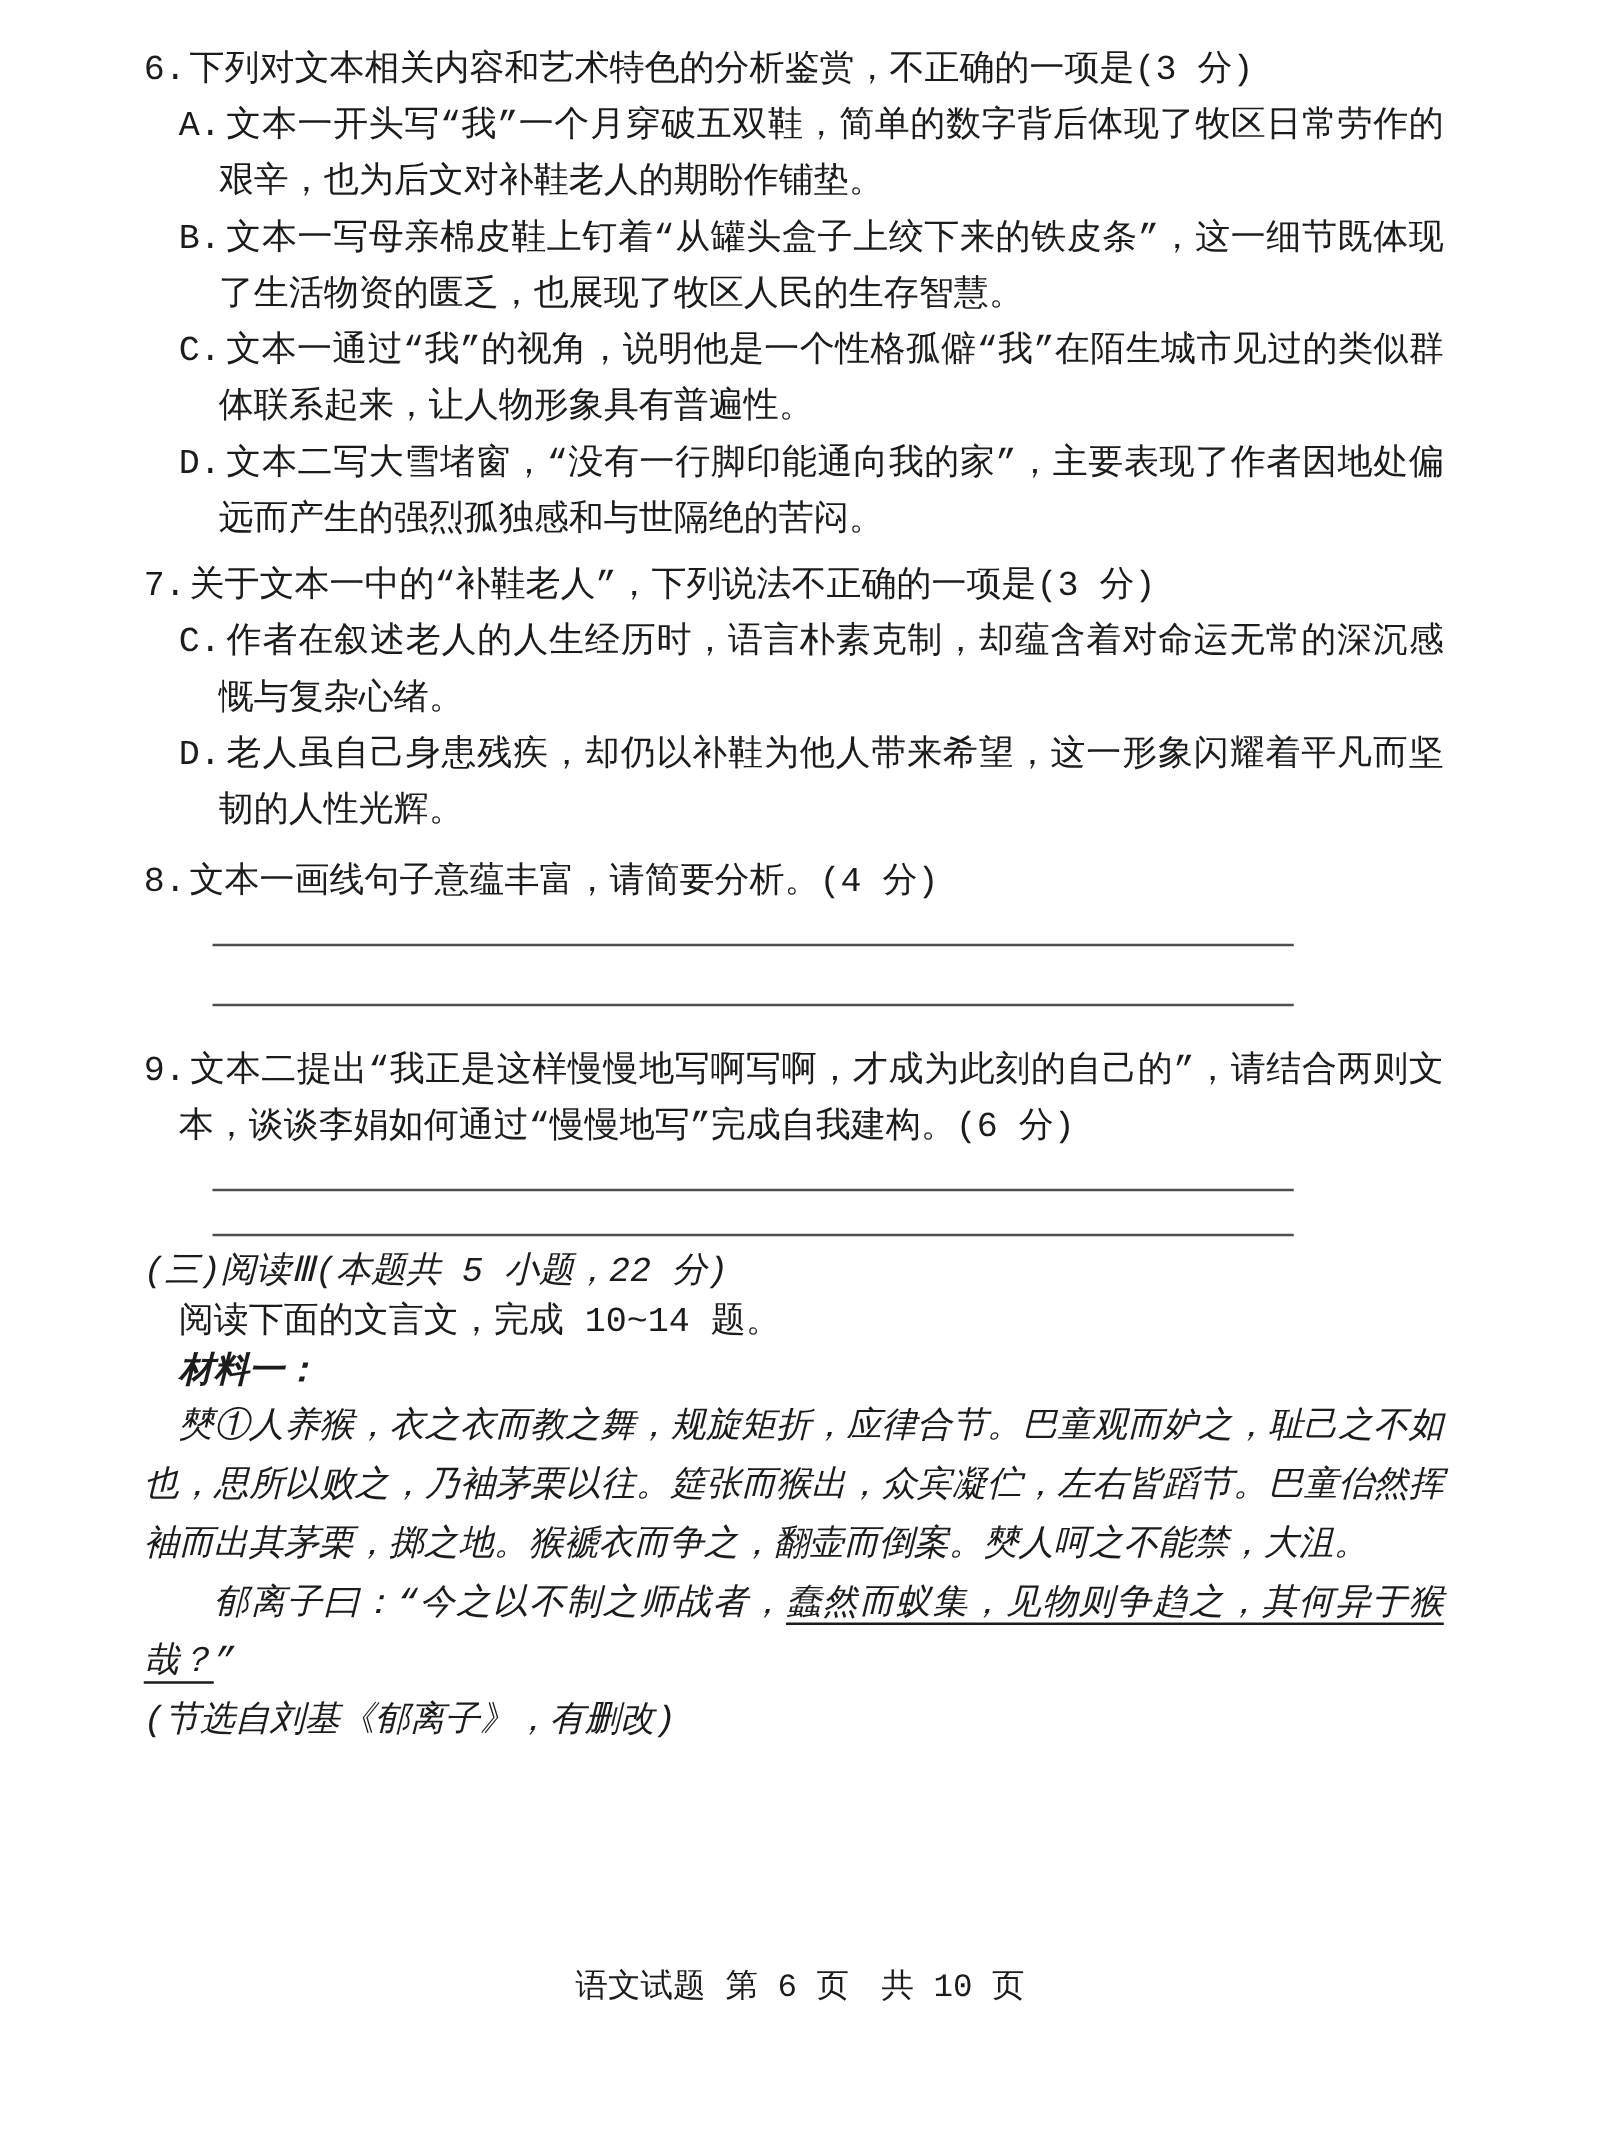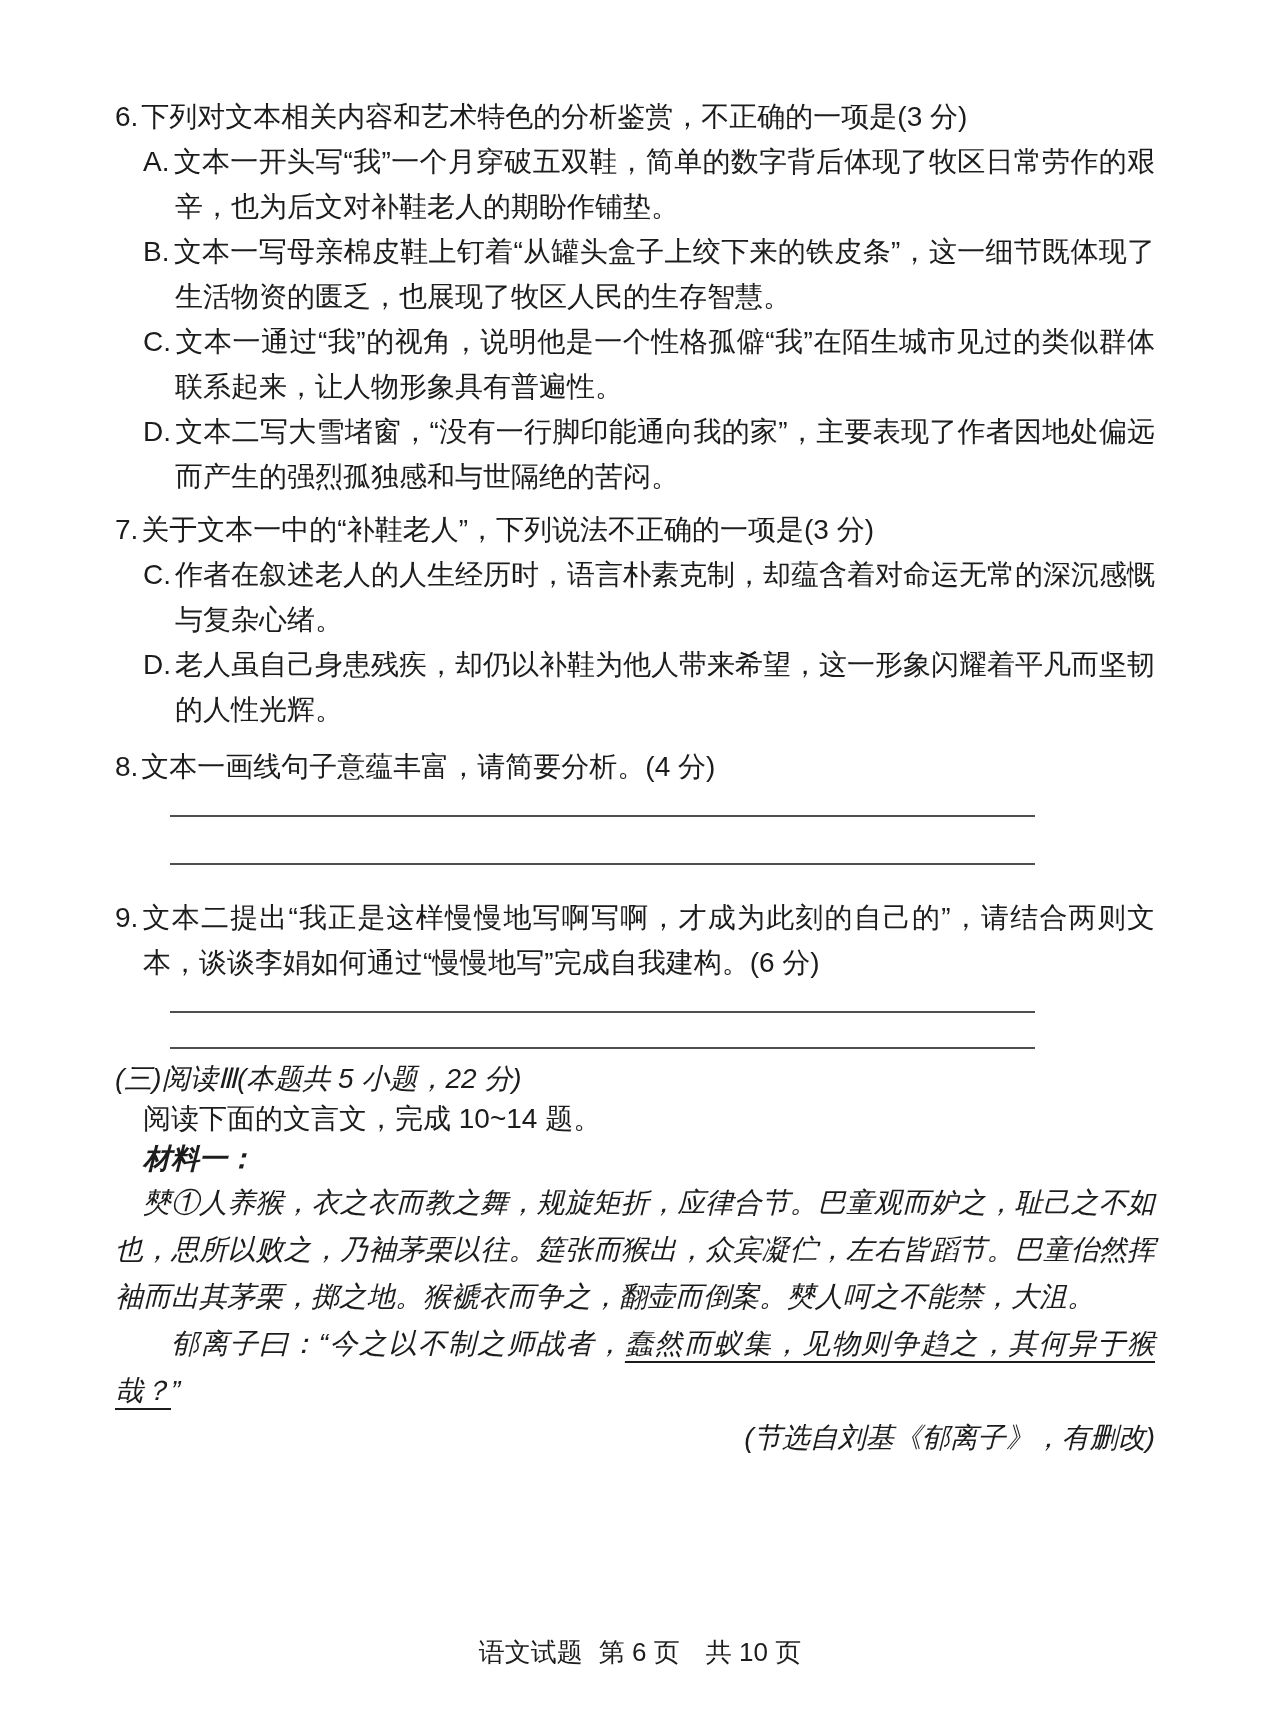--- a/index.html
+++ b/index.html
@@ -8,22 +8,22 @@
     background: #ffffff;
     width: 1280px;
     height: 1715px;
     overflow: hidden;
   }
   .page {
     position: relative;
     box-sizing: border-box;
     width: 1280px;
     height: 1715px;
-    padding: 94px 125px 0 115px;
-    font-family: Liberation Sans, sans-serif;
+    padding: 34px 125px 0 115px;
+    font-family: Liberation Mono, monospace;
     font-size: 28px;
     line-height: 45px;
     color: #1c1c1c;
     text-align: justify;
   }
   .question {
     padding-left: 28px;
     text-indent: -28px;
   }
   .q-num { padding-right: 3px; }
@@ -58,25 +58,25 @@
     line-height: 47px;
     text-indent: 56px;
   }
   .quote-underline {
     text-decoration: underline;
     text-underline-offset: 8px;
     text-decoration-thickness: 1.5px;
   }
   .source {
     line-height: 47px;
-    text-align: right;
+    text-align: left;
   }
   .footer {
     position: absolute;
-    top: 1630px;
+    top: 1568px;
     left: 0;
     width: 1280px;
     text-align: center;
     font-size: 26px;
     line-height: 45px;
     text-indent: 0;
   }
   .footer span { padding: 0 8px; }
 </style>
 </head>

